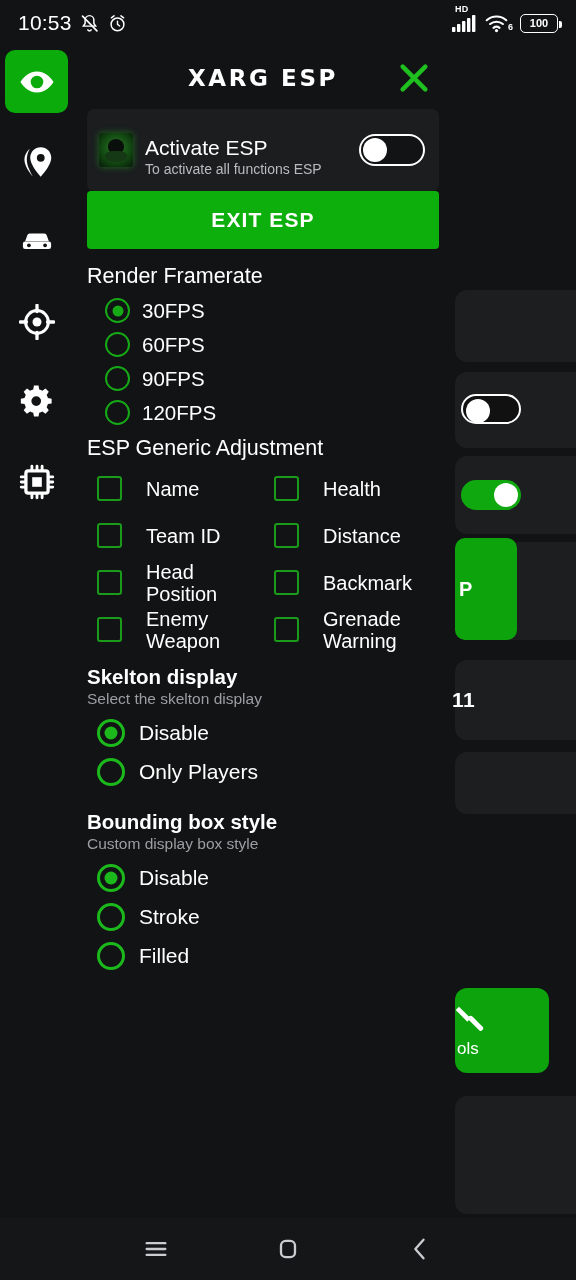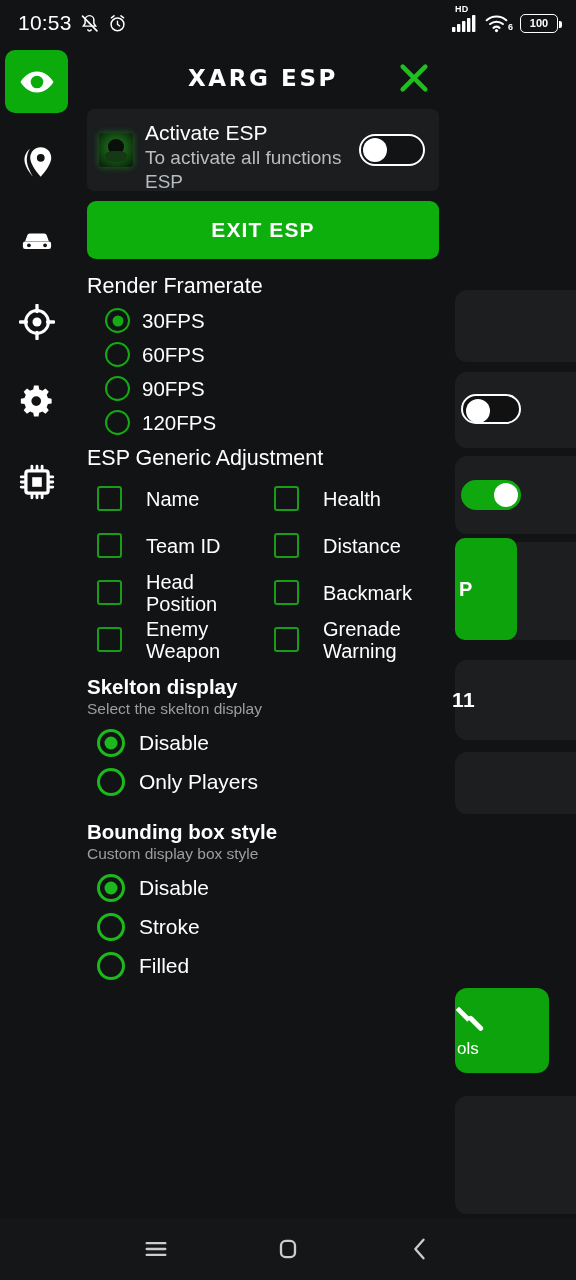--- a/index.html
+++ b/index.html
@@ -109,29 +109,29 @@
   .activate-icon::before {
     content:""; position:absolute; left:9px; top:6px; width:16px; height:15px;
     background:#0b0f0b; border-radius:50% 50% 45% 45%;
   }
   .activate-icon::after {
     content:""; position:absolute; left:6px; top:18px; width:22px; height:11px;
     background:#153915; border-radius:40% 40% 50% 50%;
   }
   .act-texts { flex:1; min-width:0; }
   .act-title { color:#fff; font-size:21px; font-weight:500; line-height:1.1;margin-top:14px; }
-  .act-sub { color:#b8bcbe; font-size:19px; line-height:1.22; margin-top:2px; }
+  .act-sub { color:#b8bcbe; font-size:14px; line-height:1.22; margin-top:2px; }
   .switch {
     flex:0 0 auto; width:66px; height:32px; border-radius:18px;
     border:2.4px solid #ffffff; background:#121314; position:relative; cursor:pointer;
   }
   .switch .knob { position:absolute; top:2px; left:2px; width:24px; height:24px; border-radius:50%; background:#fff; }
 
   .exit-btn {
-    margin-top:10px; width:100%; height:58px; border-radius:9px;
+    width:100%; height:58px; border-radius:4px;
     background:#0caf0c; border:none; color:#fff;
     font-size:21px; font-weight:bold; letter-spacing:1.1px; cursor:pointer;
     font-family:"Liberation Sans", sans-serif;
   }
 
   .section-title { color:#fff; font-size:21.5px; font-weight:500; margin-top:15px; }
   .section-title.sm { font-size:20.5px; font-weight:bold; }
   .section-sub { color:#9b9fa1; font-size:15.5px; margin-top:1px; }
 
   

